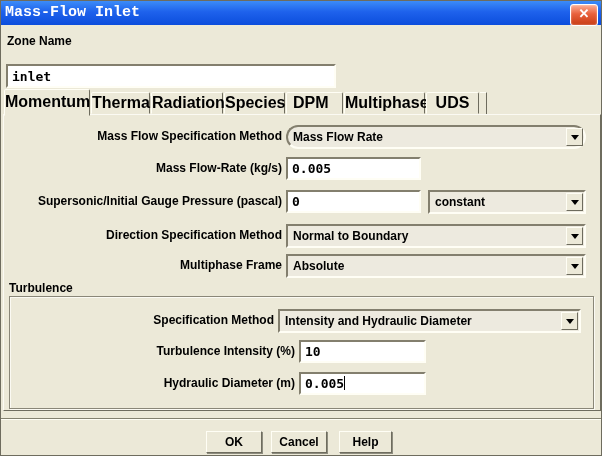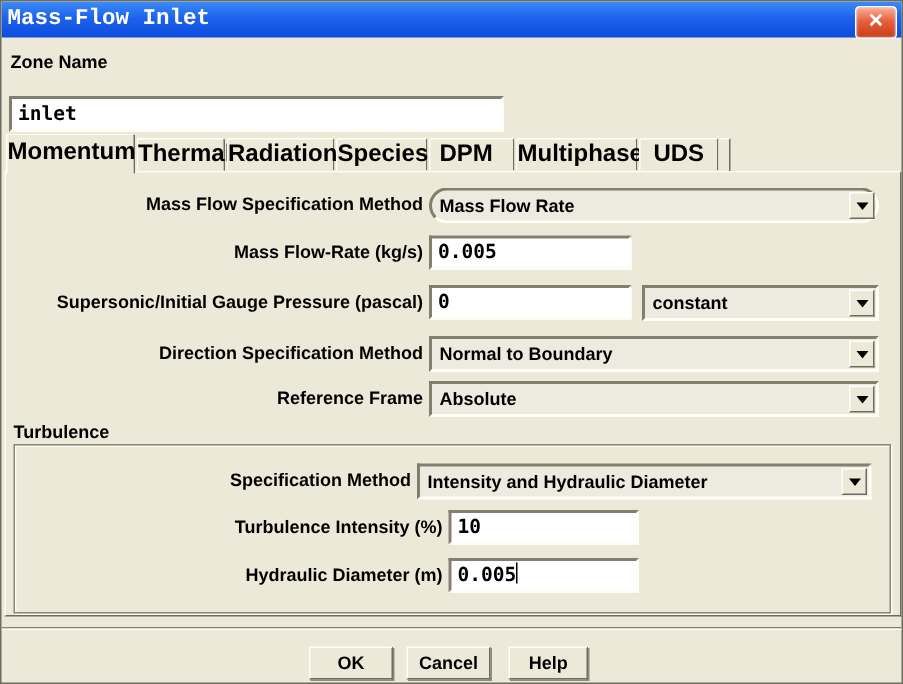--- a/index.html
+++ b/index.html
@@ -134,21 +134,21 @@
   </div>
 
   <div class="label r-label" style="left:0;top:227px;width:281px;">Direction Specification Method</div>
   <div class="dropdown z3" style="left:285px;top:223px;width:300px;height:24px;">
     <span class="dd-value">Normal to Boundary</span>
     <span class="dd-btn">
         <span class="dd-arrow"></span>
       </span>
   </div>
 
-  <div class="label r-label" style="left:0;top:257px;width:281px;">Reference Frame</div>
+  <div class="label r-label" style="left:0;top:257px;width:281px;">Multiphase Frame</div>
   <div class="dropdown z3" style="left:285px;top:253px;width:300px;height:24px;">
     <span class="dd-value">Absolute</span>
     <span class="dd-btn">
         <span class="dd-arrow"></span>
       </span>
   </div>
 
   <div class="label z3" style="left:8px;top:280px;">Turbulence</div>
   <div class="groupbox"></div>
 

